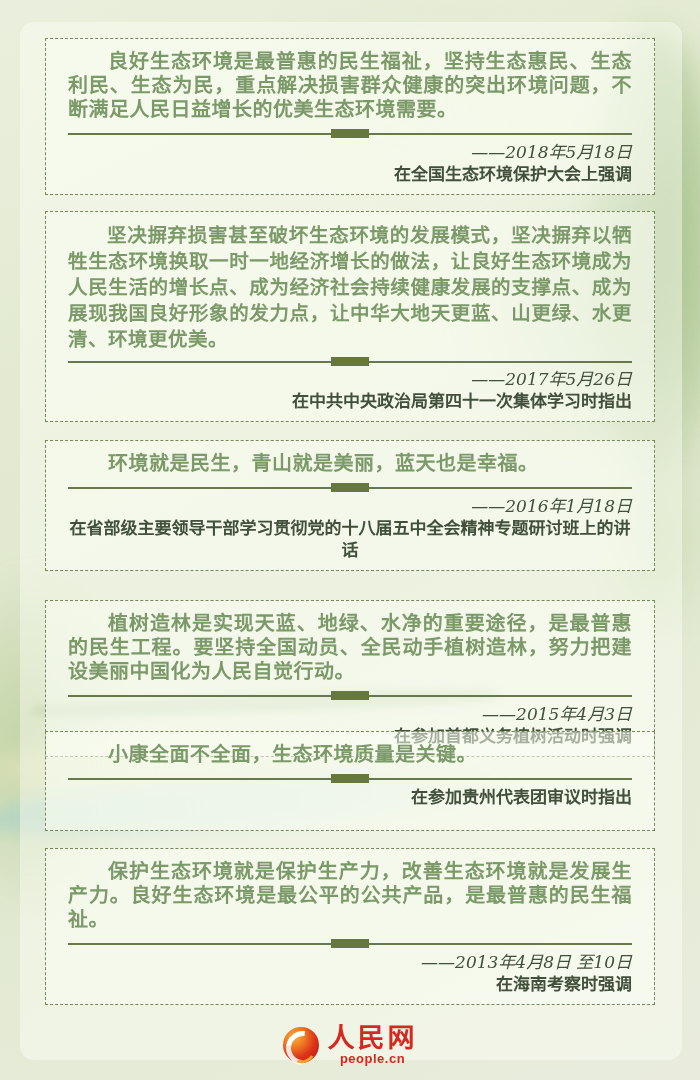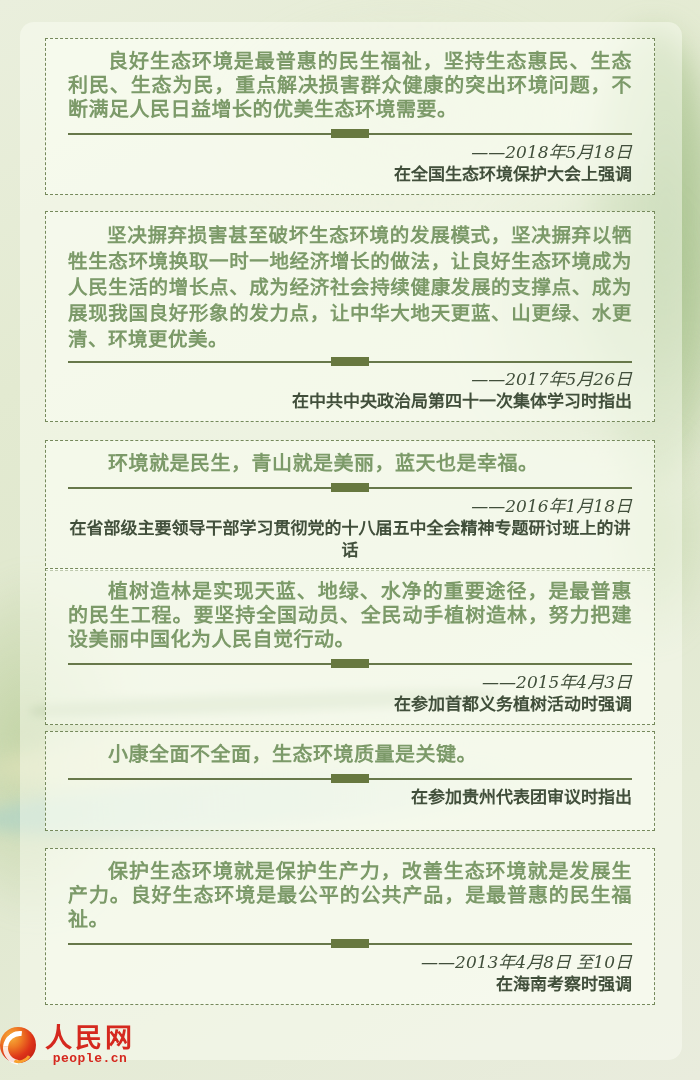--- a/index.html
+++ b/index.html
@@ -45,37 +45,37 @@
   .card.tight .divider{margin:5px 0 2px;}
   .divider::before{content:"";position:absolute;left:0;right:0;top:4px;height:1.5px;background:#67784a;}
   .divider::after{content:"";position:absolute;left:50%;top:0;width:38px;height:9px;margin-left:-19px;background:#67783f;}
   .meta-date,.meta-occasion{margin:0;color:#414f3b;font-size:17px;line-height:22px;
     text-align:right;font-family:"DejaVu Serif","Liberation Serif",serif;font-style:italic;}
   .meta-occasion{font-style:normal;font-weight:bold;}
   .meta-occasion.occ-left{text-align:center;}
   .c1{top:38px;min-height:157px;}
   .c2{top:211px;min-height:206px;}
   .c3{top:440px;min-height:127px;}
-  .c4{top:568px;min-height:150px;}
+  .c4{top:600px;min-height:150px;}
   .c5{top:731px;min-height:100px;}
   .c6{top:848px;min-height:152px;}
   
   .logo{position:absolute;z-index:3;left:0;top:1018px;width:700px;height:54px;
-    display:flex;align-items:center;gap:9px;}
+    display:flex;justify-content:center;align-items:center;gap:9px;}
   .globe{position:relative;width:36px;height:36px;border-radius:50%;flex:none;
     background:radial-gradient(circle at 32% 28%,#f6b13c 0%,#ef7b24 28%,#dd3418 58%,#b01013 100%);}
   .globe::before{content:"";position:absolute;left:3px;top:4px;width:24px;height:24px;
     border-radius:50%;border:5px solid transparent;border-top-color:#ffffff;
     border-left-color:rgba(255,255,255,.85);transform:rotate(-38deg);}
   .globe::after{content:"";position:absolute;left:8px;top:16px;width:18px;height:14px;
     border-radius:50%;border:3px solid transparent;border-bottom-color:#f9a12e;transform:rotate(-18deg);}
   .logo-text{display:flex;flex-direction:column;align-items:center;}
   .logo-title{color:#d5281e;font-size:27px;line-height:28px;font-weight:bold;
     font-family:"DejaVu Serif","Liberation Serif",serif;letter-spacing:3px;}
-  .logo-domain{color:#d5281e;font-size:13px;line-height:14px;font-weight:bold;letter-spacing:.5px;font-family:Liberation Mono, monospace;}
+  .logo-domain{color:#d5281e;font-size:13px;line-height:14px;font-weight:bold;letter-spacing:.5px;}
 </style>
 </head>
 <body>
 
 <div class="blob b-top-haze"></div>
 <div class="blob b-right-terrace"></div>
 <div class="blob b-right-foliage"></div>
 <div class="blob b-right-leaf"></div>
 <div class="blob b-left-hill"></div>
 <div class="blob b-sand"></div>

